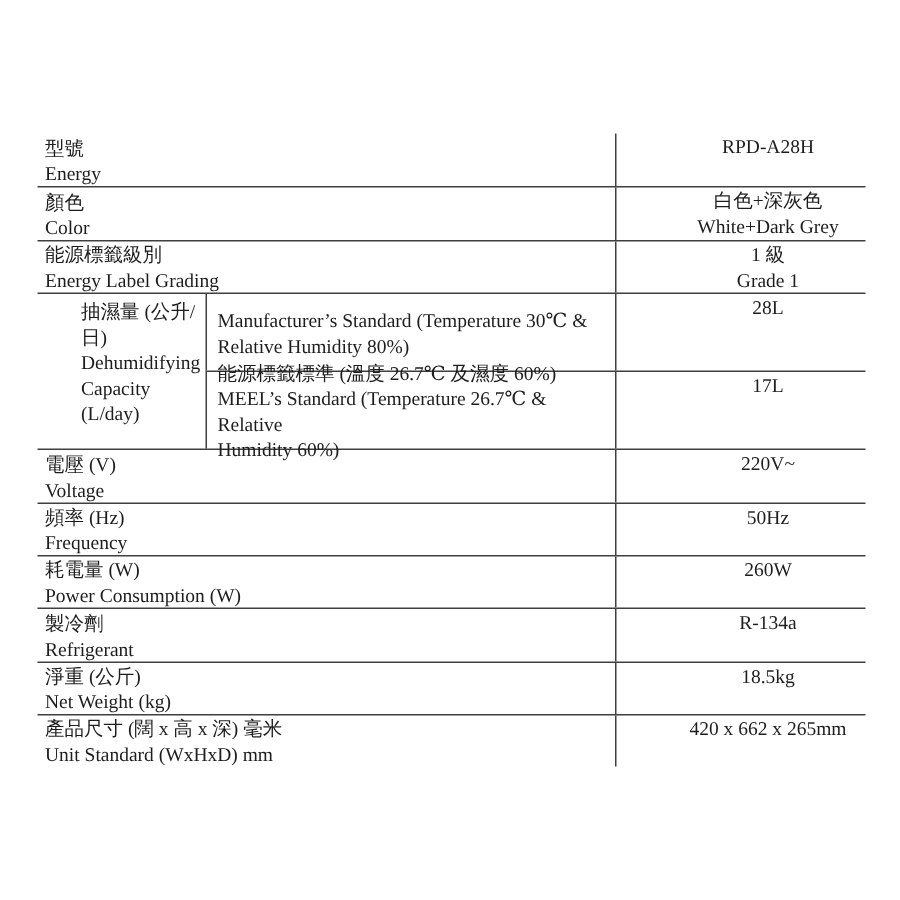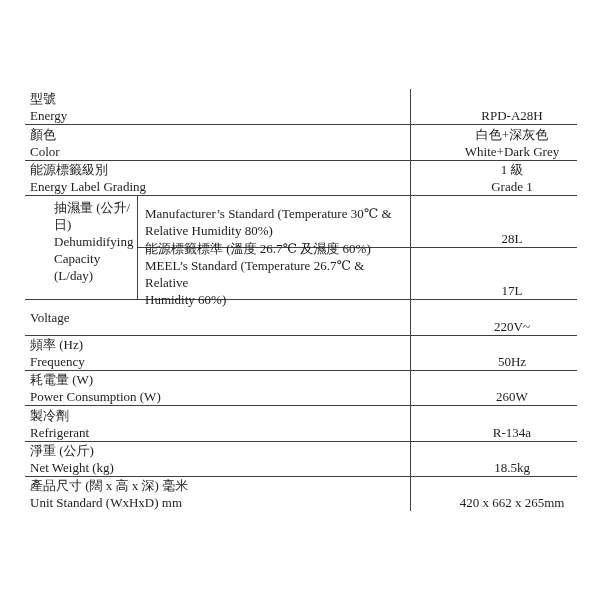--- a/index.html
+++ b/index.html
@@ -40,21 +40,21 @@
     display: flex;
     flex-direction: column;
     justify-content: center;
   }
   .value-cell {
     width: 167px;
     box-sizing: border-box;
     border-left: 1.5px solid #3f3f3f;
     display: flex;
     flex-direction: column;
-    justify-content: flex-end;
+    justify-content: flex-start;
     align-items: center;
     text-align: center;
     padding-left: 36px;
   }
 
   
   .capacity-label {
     width: 112px;
     box-sizing: border-box;
     padding: 3px 2px 0 5px;
@@ -145,20 +145,21 @@
         </div>
         <div class="value-cell">
           <span class="line">17L</span>
         </div>
       </div>
     </div>
   </div>
 
   <div class="row h36">
     <div class="label-cell">
+      <span class="line">電壓 (V)</span>
       <span class="line">Voltage</span>
     </div>
     <div class="value-cell">
       <span class="line">220V~</span>
     </div>
   </div>
 
   <div class="row">
     <div class="label-cell">
       <span class="line">頻率 (Hz)</span>

